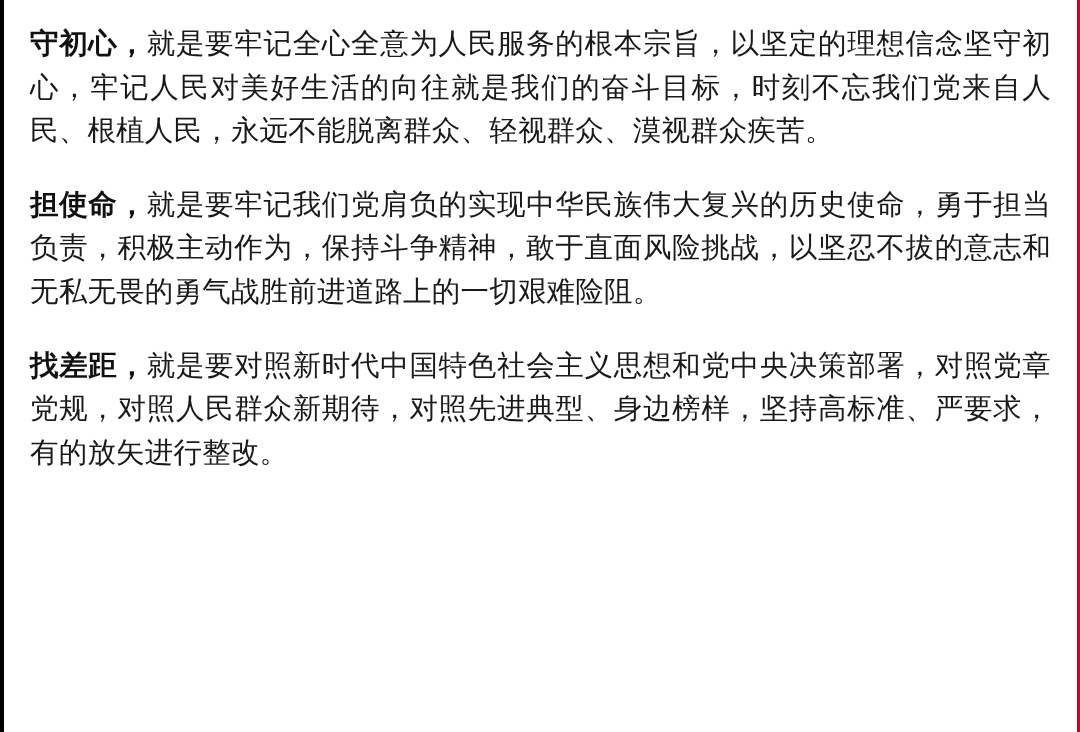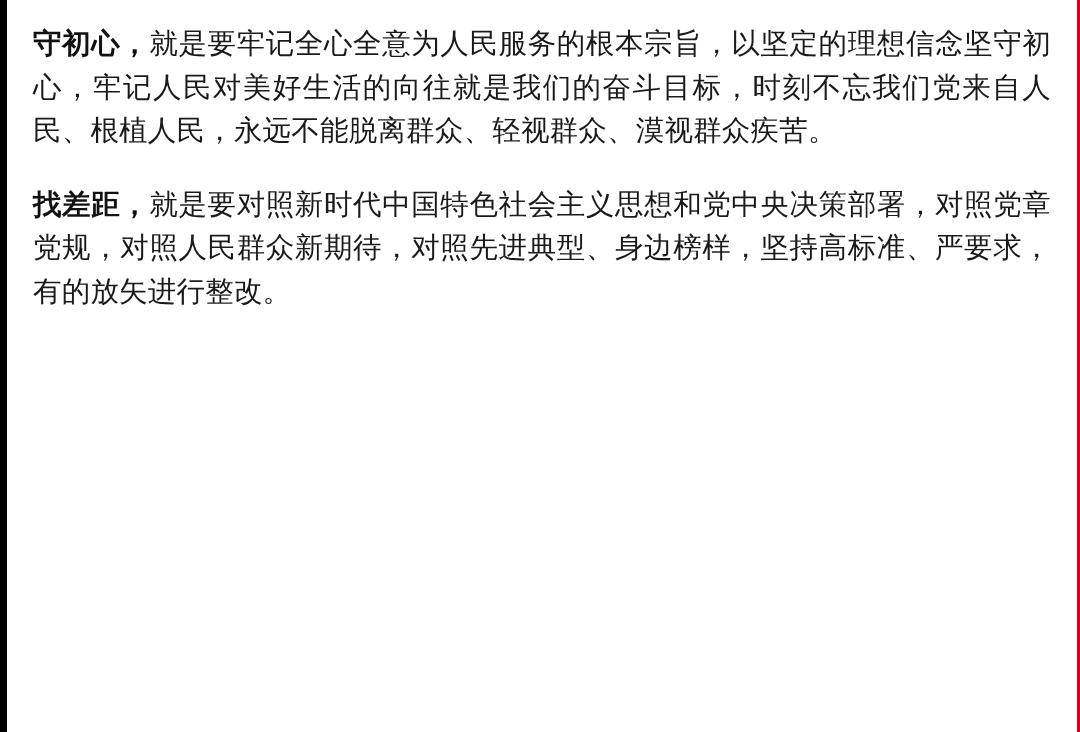--- a/index.html
+++ b/index.html
@@ -11,21 +11,21 @@
     width: 1080px;
     height: 732px;
     font-family: "Liberation Serif", "DejaVu Serif", serif;
   }
   .page {
     position: relative;
     box-sizing: border-box;
     width: 1080px;
     height: 732px;
     background: #ffffff;
-    border-left: 7px solid #000000;
+    border-left: 4px solid #000000;
     border-right: 3px solid #d0021b;
     padding: 22px 26px 0 26px;
     overflow: hidden;
   }
   .doc-body {
     box-sizing: border-box;
     width: 100%;
   }
   .para {
     margin: 0 0 30px 0;
@@ -54,20 +54,23 @@
 </head>
 <body>
 
 <div class="page">
   <div class="doc-body">
 
     <p class="para">
       <span class="lead">守初心，</span><span>就是要牢记全心全意为人民服务的根本宗旨，以坚定的理想信念坚守初心，牢记人民对美好生活的向往就是我们的奋斗目标，时刻不忘我们党来自人民、根植人民，永远不能脱离群众、轻视群众、漠视群众疾苦。</span>
     </p>
 
+    <p class="para">
+      <span class="lead">担使命，</span><span>就是要牢记我们党肩负的实现中华民族伟大复兴的历史使命，勇于担当负责，积极主动作为，保持斗争精神，敢于直面风险挑战，以坚忍不拔的意志和无私无畏的勇气战胜前进道路上的一切艰难险阻。</span>
+    </p>
 
     <p class="para">
       <span class="lead">找差距，</span><span>就是要对照新时代中国特色社会主义思想和党中央决策部署，对照党章党规，对照人民群众新期待，对照先进典型、身边榜样，坚持高标准、严要求，有的放矢进行整改。</span>
     </p>
 
 
   </div>
   <div class="rule-bottom"></div>
 </div>
 

